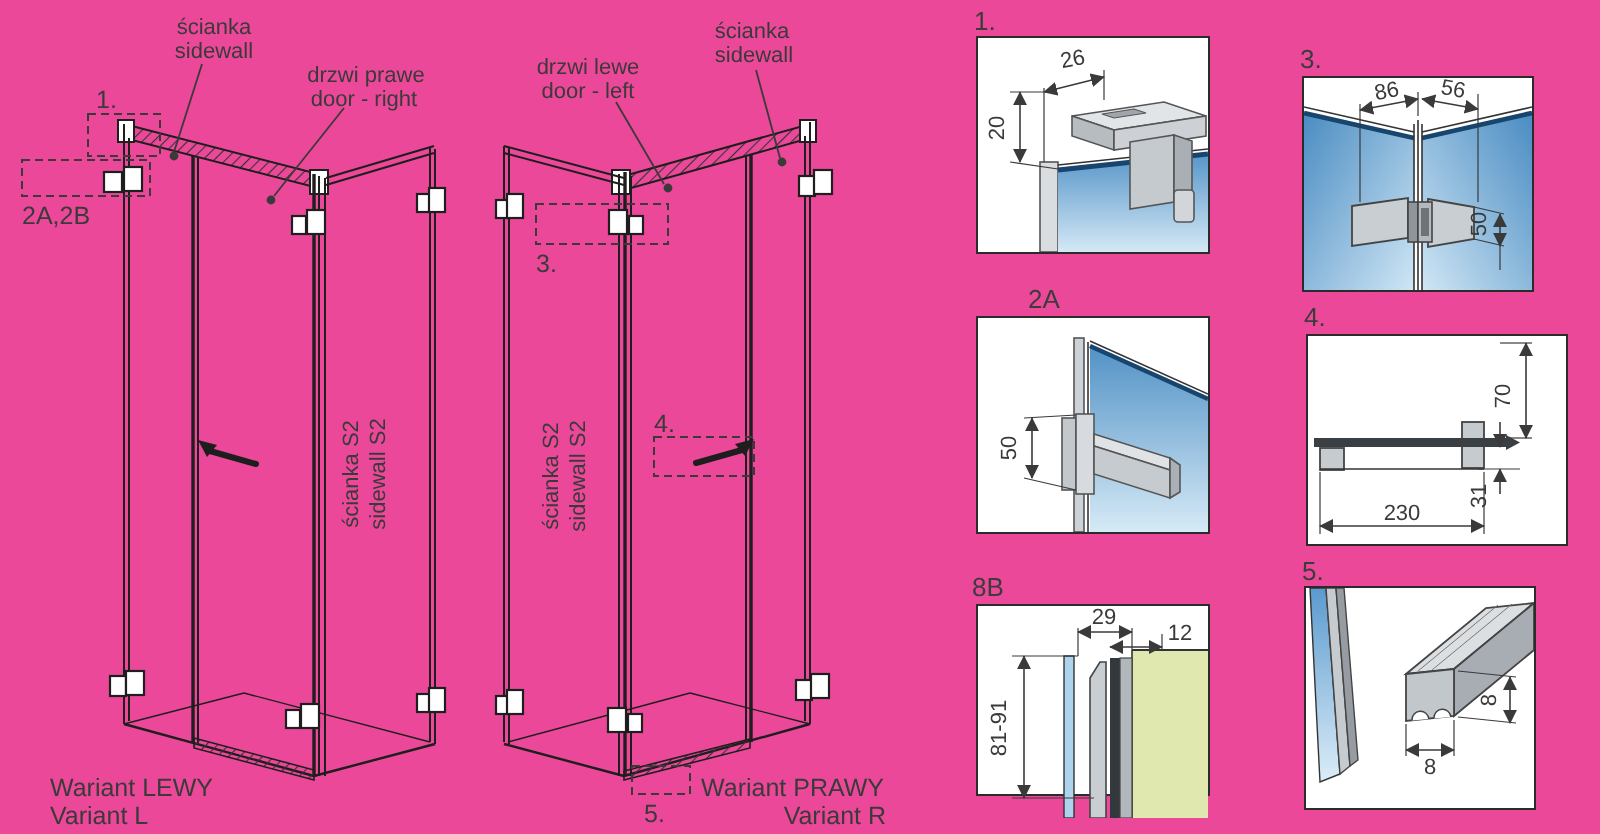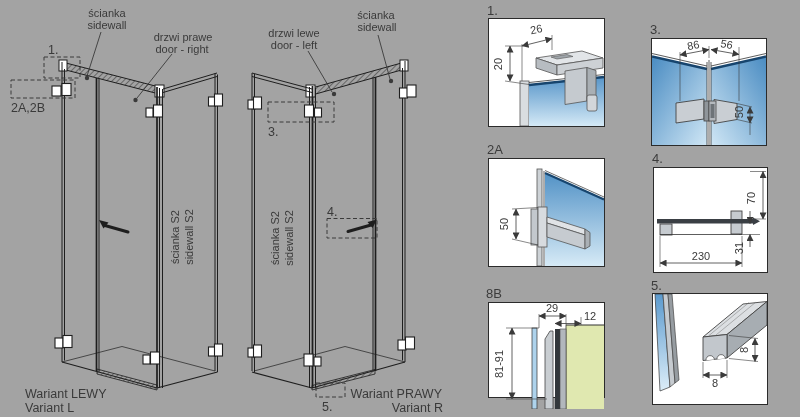--- a/index.html
+++ b/index.html
@@ -1,21 +1,21 @@
 <!DOCTYPE html>
 <html><head>
 <meta charset="utf-8">
 <style>
   html,body{margin:0;padding:0;}
   body{
     width:800px;height:417px;background:#ffffff;
     font-family:"Liberation Sans", sans-serif;
     color:#3a3a3a;position:relative;overflow:hidden;
   }
-  .canvas{position:absolute;left:0;top:0;width:800px;height:417px;background:#a3a3a3;}
+  .canvas{position:absolute;left:0;top:0;width:800px;height:417px;background:#ec4899;}
   svg text{fill:#3a3a3a;}
   .lbl{font-size:11px;}
   .lbl-big{font-size:12.5px;}
   .dim{font-size:11px;}
   .detail-box{
     position:absolute;background:#fff;border:1.2px solid #2b2b2b;box-sizing:border-box;
   }
   .detail-label{
     position:absolute;font-size:13px;color:#3c3c3c;line-height:14px;
   }
@@ -281,21 +281,21 @@
       <g stroke="#3a3a3a" stroke-width="0.6" fill="none">
         <line x1="85" y1="64.5" x2="100" y2="68"></line>
         <line x1="85" y1="80.5" x2="100" y2="84"></line>
         <line x1="98" y1="68" x2="98" y2="84" stroke-width="0.8" marker-start="url(#mD3)" marker-end="url(#mD3)"></line>
         <line x1="98" y1="84" x2="98" y2="96"></line>
       </g>
       <text class="dim" x="91" y="73" text-anchor="middle" transform="rotate(-90 91 73)">50</text>
     </svg>
   </div>
 
-  <div class="detail-label" style="left:487px;top:143px"><span>2A</span></div>
+  <div class="detail-label" style="left:514px;top:143px"><span>2A</span></div>
   <div class="detail-box" style="left:488px;top:158px;width:117px;height:109px">
     <svg width="115" height="107" viewBox="0 0 115 107">
       <defs>
         <linearGradient id="gradD2A" x1="0" y1="0" x2="0" y2="1">
           <stop offset="0" stop-color="#5292c6"></stop>
             <stop offset="1" stop-color="#d6eaf6"></stop>
         </linearGradient>
         <marker id="mD2A" viewBox="0 0 8 8" refX="7.5" refY="4" markerWidth="7" markerHeight="7" markerUnits="userSpaceOnUse" orient="auto-start-reverse">
           <path d="M0,0 L8,4 L0,8 z" fill="#3a3a3a"></path>
         </marker>
@@ -315,21 +315,21 @@
       <g stroke="#3a3a3a" stroke-width="0.6" fill="none">
         <line x1="23" y1="50" x2="49" y2="48.5"></line>
         <line x1="23" y1="80" x2="49" y2="86"></line>
         <line x1="27" y1="50" x2="27" y2="80" stroke-width="0.8" marker-start="url(#mD2A)" marker-end="url(#mD2A)"></line>
       </g>
       <text class="dim" x="19" y="65" text-anchor="middle" transform="rotate(-90 19 65)">50</text>
     </svg>
   </div>
 
   <div class="detail-label" style="left:652px;top:152px"><span>4.</span></div>
-  <div class="detail-box" style="left:653px;top:167px;width:115px;height:106px">
+  <div class="detail-box" style="left:653px;top:167px;width:131px;height:106px">
     <svg width="113" height="104" viewBox="0 0 113 104">
       <defs>
         <marker id="mD4" viewBox="0 0 8 8" refX="7.5" refY="4" markerWidth="7" markerHeight="7" markerUnits="userSpaceOnUse" orient="auto-start-reverse">
           <path d="M0,0 L8,4 L0,8 z" fill="#3a3a3a"></path>
         </marker>
       </defs>
       <g>
         <rect x="6" y="56" width="12" height="11" fill="#c6cbd0" stroke="#444" stroke-width="0.9"></rect>
         <rect x="77" y="43" width="11" height="23" fill="#c6cbd0" stroke="#444" stroke-width="0.9"></rect>
         <line x1="6" y1="66.5" x2="88" y2="66.5" stroke="#333" stroke-width="0.8"></line>

